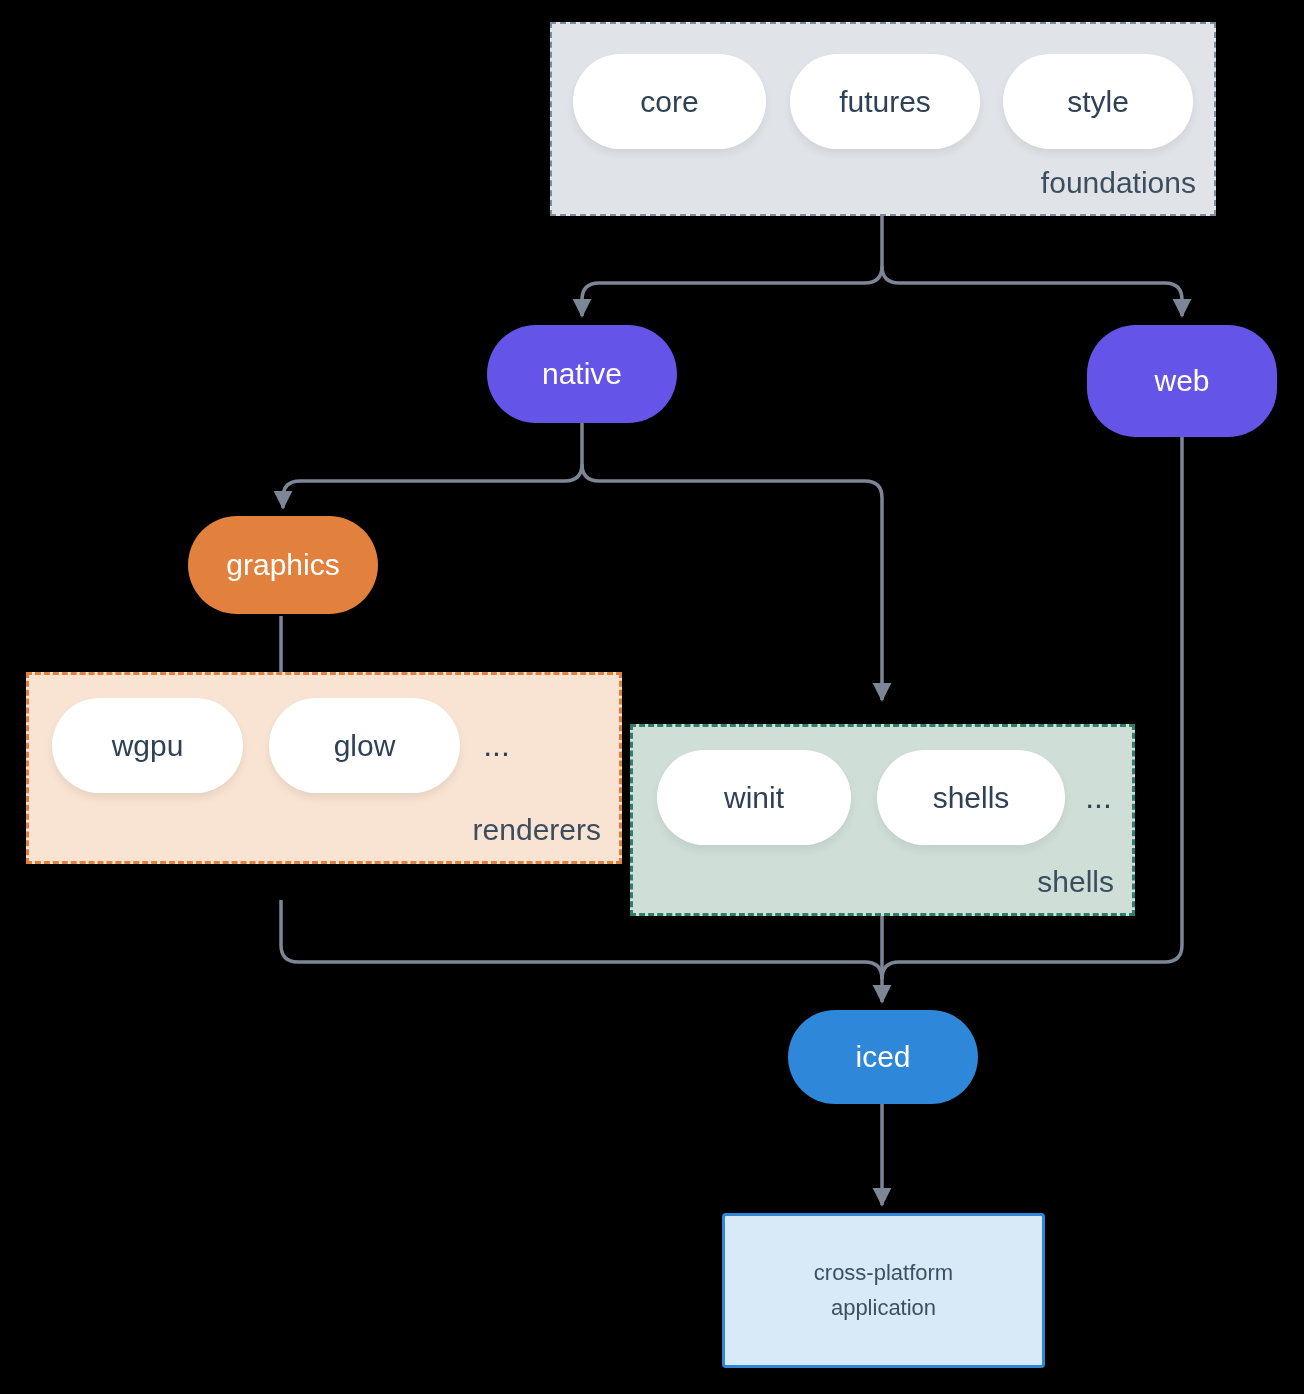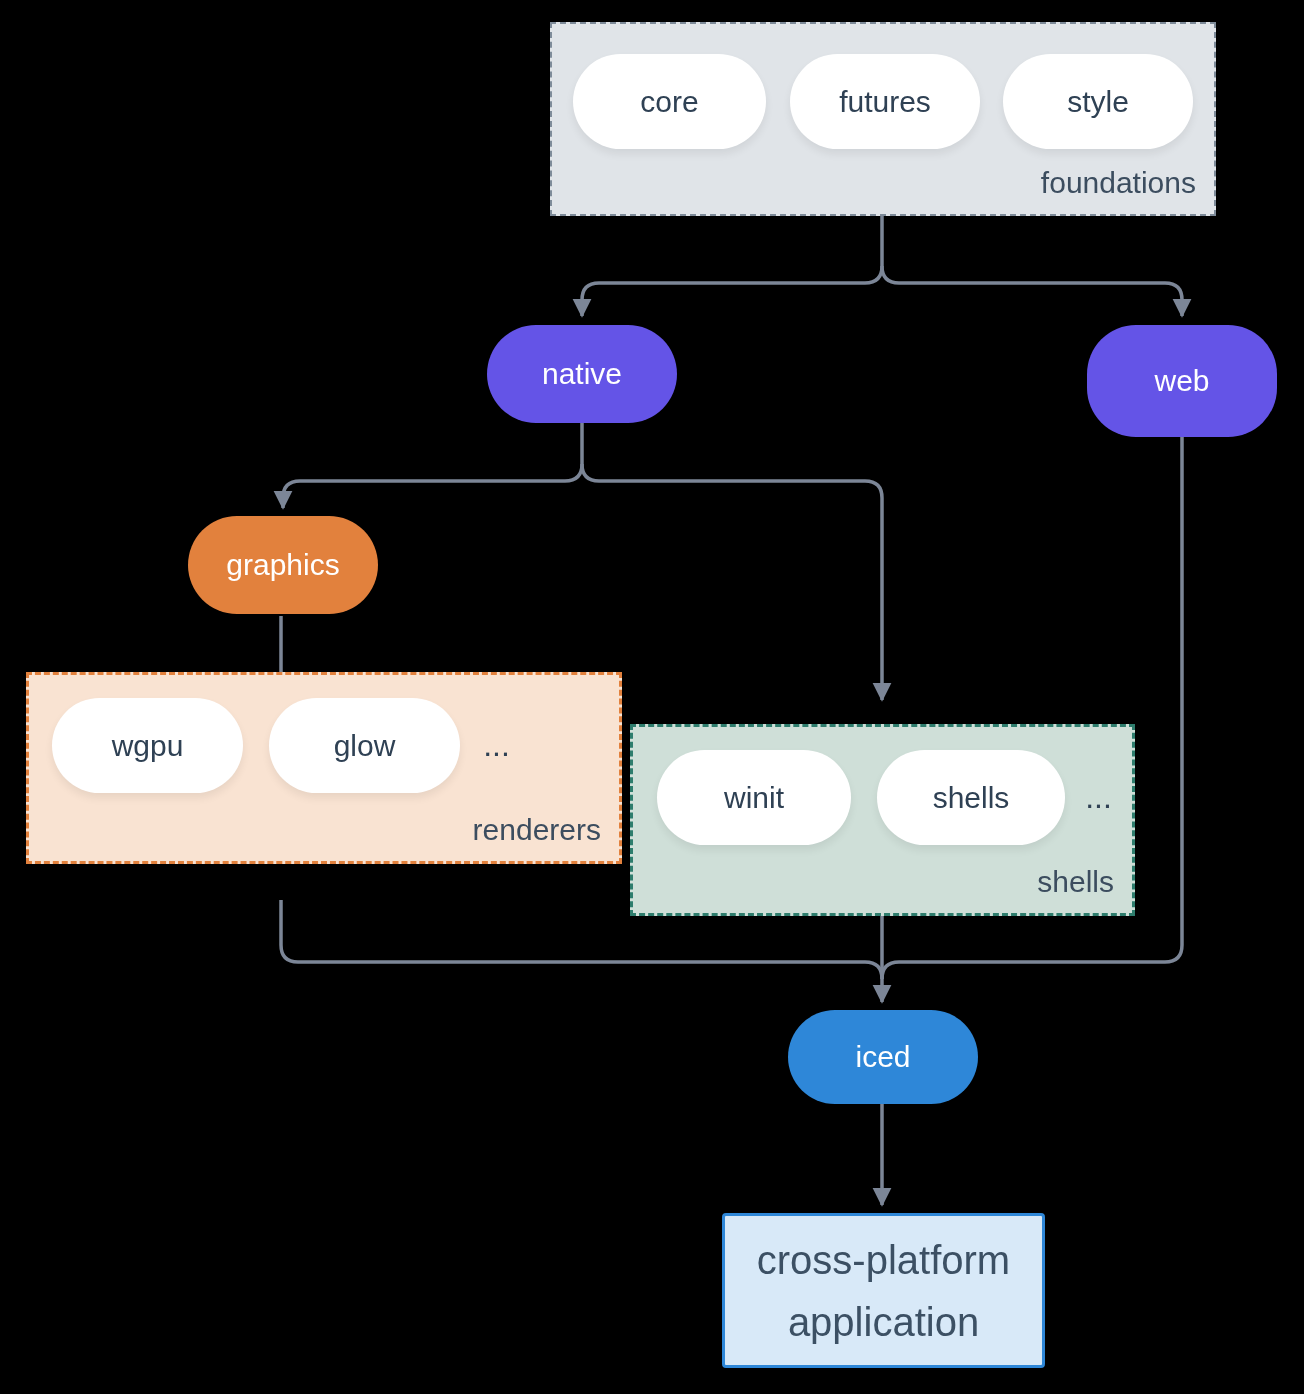--- a/index.html
+++ b/index.html
@@ -29,21 +29,21 @@
   .node-native{left:487px;top:325px;width:190px;height:98px;}
   .node-web{left:1087px;top:325px;width:190px;height:112px;}
   .node-graphics{left:188px;top:516px;width:190px;height:98px;}
   .node-iced{left:788px;top:1010px;width:190px;height:94px;}
   .group-label{position:absolute;right:18px;bottom:14px;font-size:30px;color:var(--label_text);}
   .ellipsis{position:absolute;display:flex;align-items:center;justify-content:center;
             font-size:32px;color:var(--pill_text);height:95px;width:55px;background:transparent;box-shadow:none;}
   .app-box{position:absolute;left:722px;top:1213px;width:323px;height:155px;box-sizing:border-box;
            background:var(--app_fill);border:3px solid var(--blue);border-radius:4px;
            display:flex;flex-direction:column;align-items:center;justify-content:center;
-           font-size:40px;line-height:1.55;color:#3c5064;text-align:center;}
+           font-size:22px;line-height:1.55;color:#3c5064;text-align:center;}
 </style>
 </head>
 <body>
 
 <div class="canvas">
 
   <svg class="edges" width="1304" height="1394" viewBox="0 0 1304 1394">
     <defs>
       <marker id="arrow" markerWidth="5.5" markerHeight="5.5" refX="5" refY="2.75" orient="auto">
         <path class="arrowhead" d="M0 0 L5.5 2.75 L0 5.5 Z"></path>

